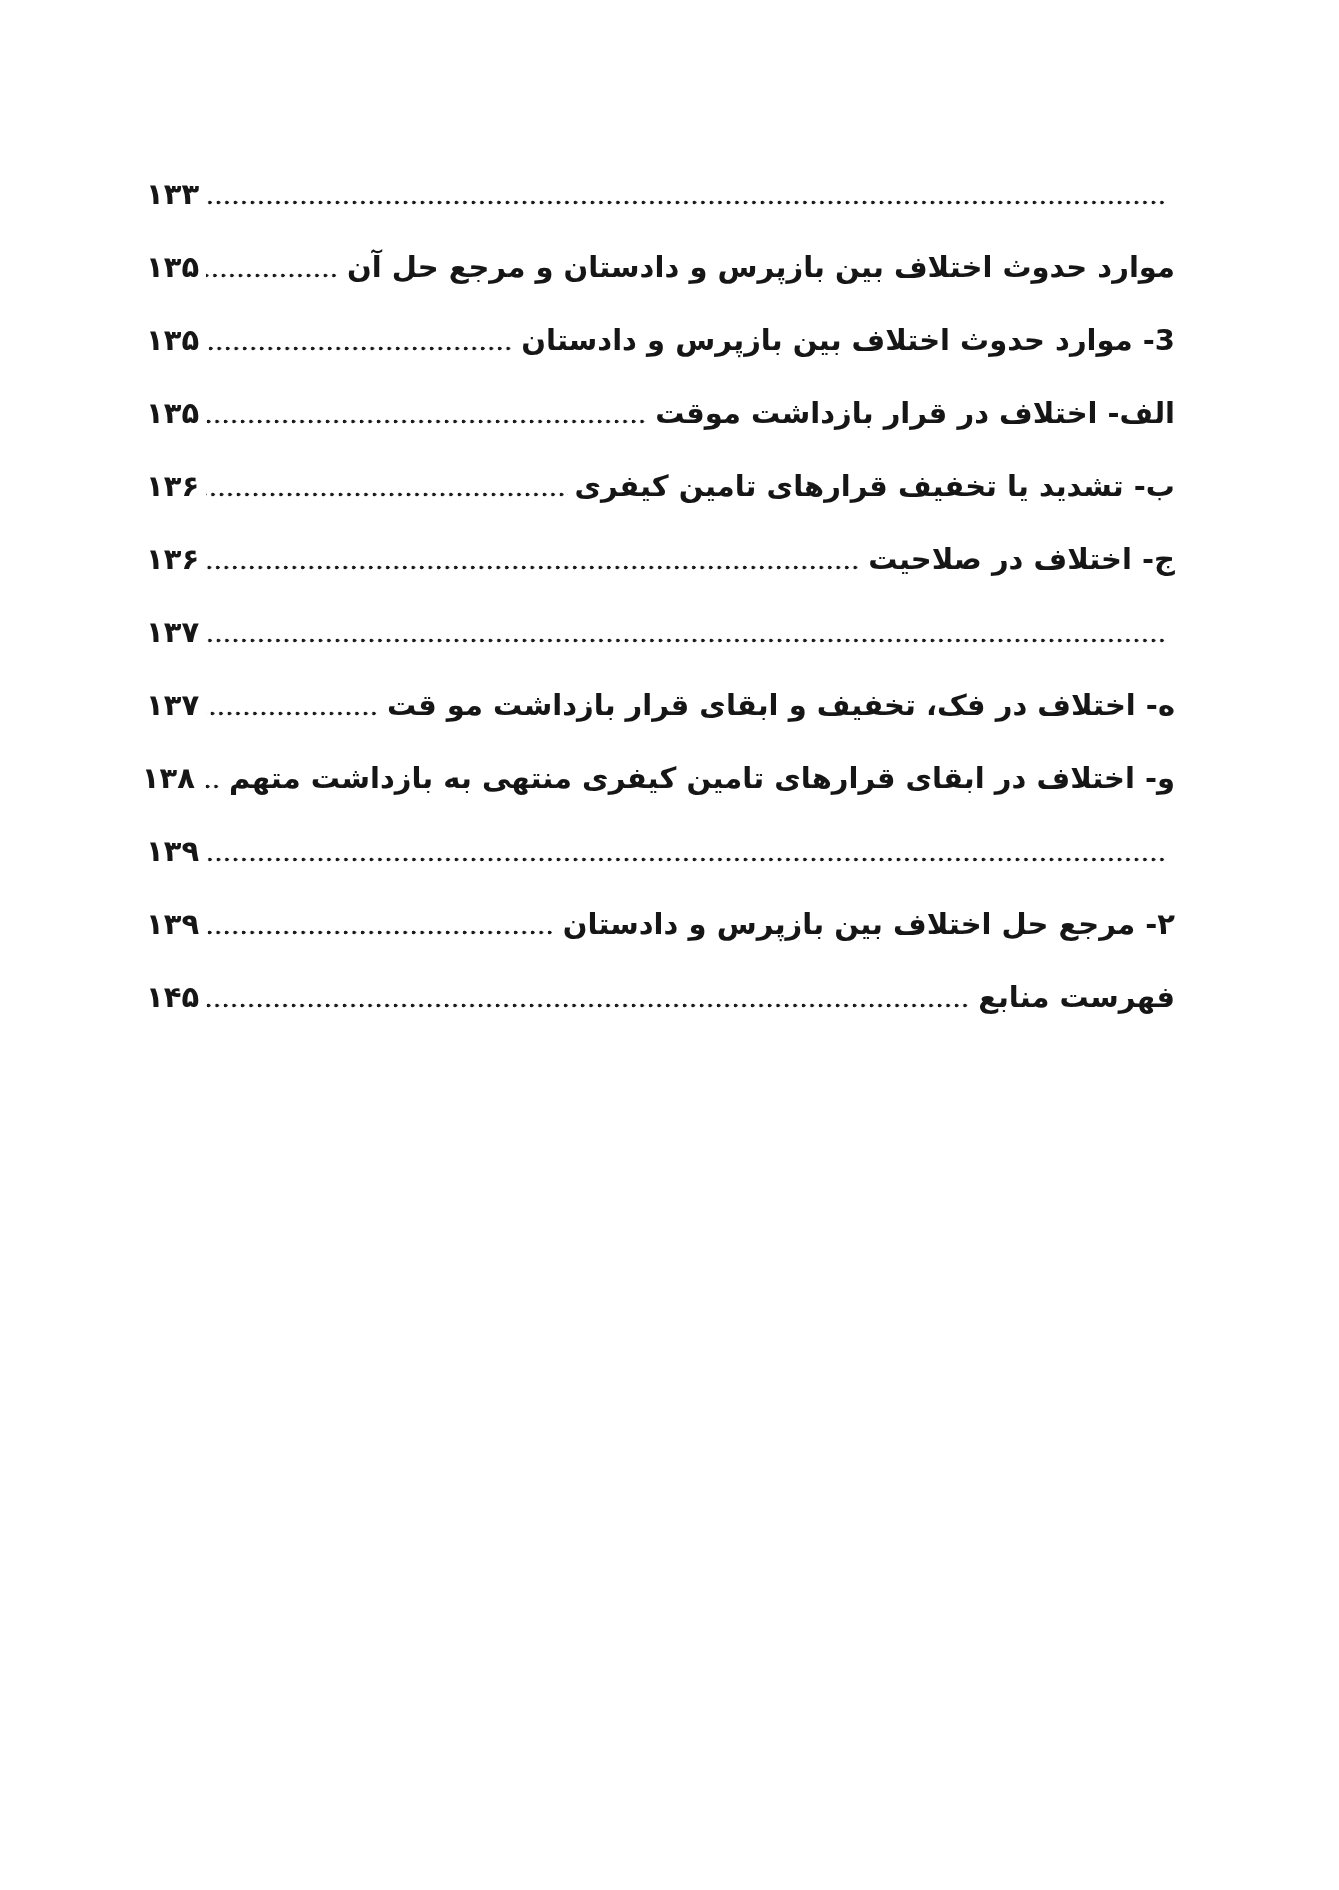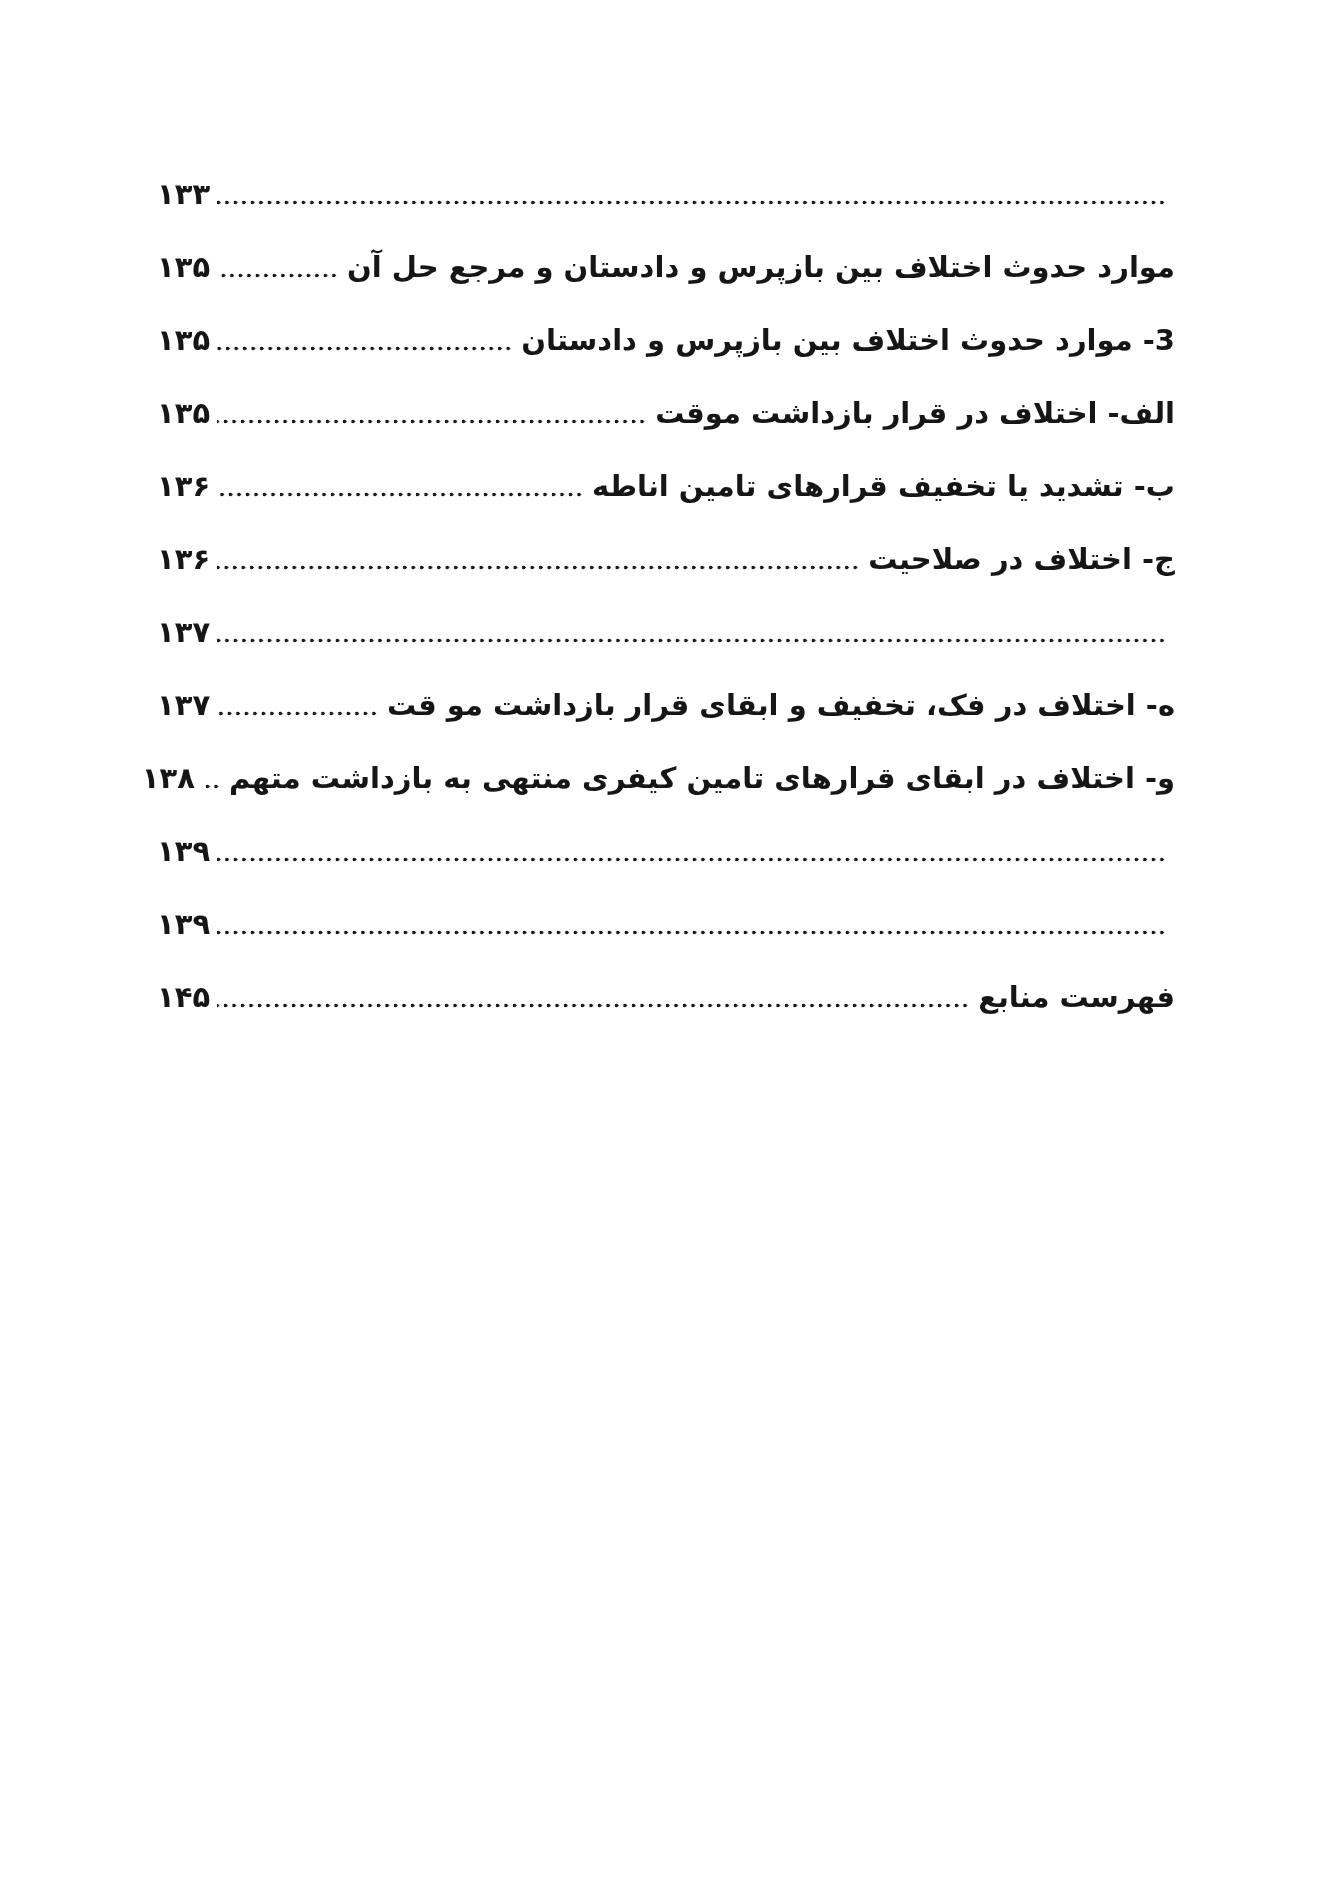--- a/index.html
+++ b/index.html
@@ -44,21 +44,20 @@
     margin: 0 7px;
     transform: translateY(1px);
     background-image: radial-gradient(circle at 2.5px 2.5px, #1b1b1b 1.7px, rgba(0,0,0,0) 2.1px);
     background-size: 8.5px 5px;
     background-repeat: repeat-x;
     background-position: right center;
   }
   .toc-page {
     flex: 0 0 auto;
     letter-spacing: 1px;
-    margin-left: 11px;
   }
 </style>
 </head>
 <body>
 
 <div class="page" dir="rtl">
   <div class="toc" id="toc">
   <div class="toc-row">
     <span class="dot-leader"></span>
     <span class="toc-page">۱۳۳</span>
@@ -76,21 +75,21 @@
     <span class="toc-page">۱۳۵</span>
   </div>
 
   <div class="toc-row">
     <span class="toc-title">الف- اختلاف در قرار بازداشت موقت</span>
     <span class="dot-leader"></span>
     <span class="toc-page">۱۳۵</span>
   </div>
 
   <div class="toc-row">
-    <span class="toc-title">ب- تشدید یا تخفیف قرارهای تامین اناطه</span>
+    <span class="toc-title">ب- تشدید یا تخفیف قرارهای تامین کیفری</span>
     <span class="dot-leader"></span>
     <span class="toc-page">۱۳۶</span>
   </div>
 
   <div class="toc-row">
     <span class="toc-title">ج- اختلاف در صلاحیت</span>
     <span class="dot-leader"></span>
     <span class="toc-page">۱۳۶</span>
   </div>
 
@@ -110,20 +109,21 @@
     <span class="dot-leader"></span>
     <span class="toc-page">۱۳۸</span>
   </div>
 
   <div class="toc-row">
     <span class="dot-leader"></span>
     <span class="toc-page">۱۳۹</span>
   </div>
 
   <div class="toc-row">
+    <span class="toc-title">۲- مرجع حل اختلاف بین بازپرس و دادستان</span>
     <span class="dot-leader"></span>
     <span class="toc-page">۱۳۹</span>
   </div>
 
   <div class="toc-row">
     <span class="toc-title">فهرست منابع</span>
     <span class="dot-leader"></span>
     <span class="toc-page">۱۴۵</span>
   </div>
 </div>

